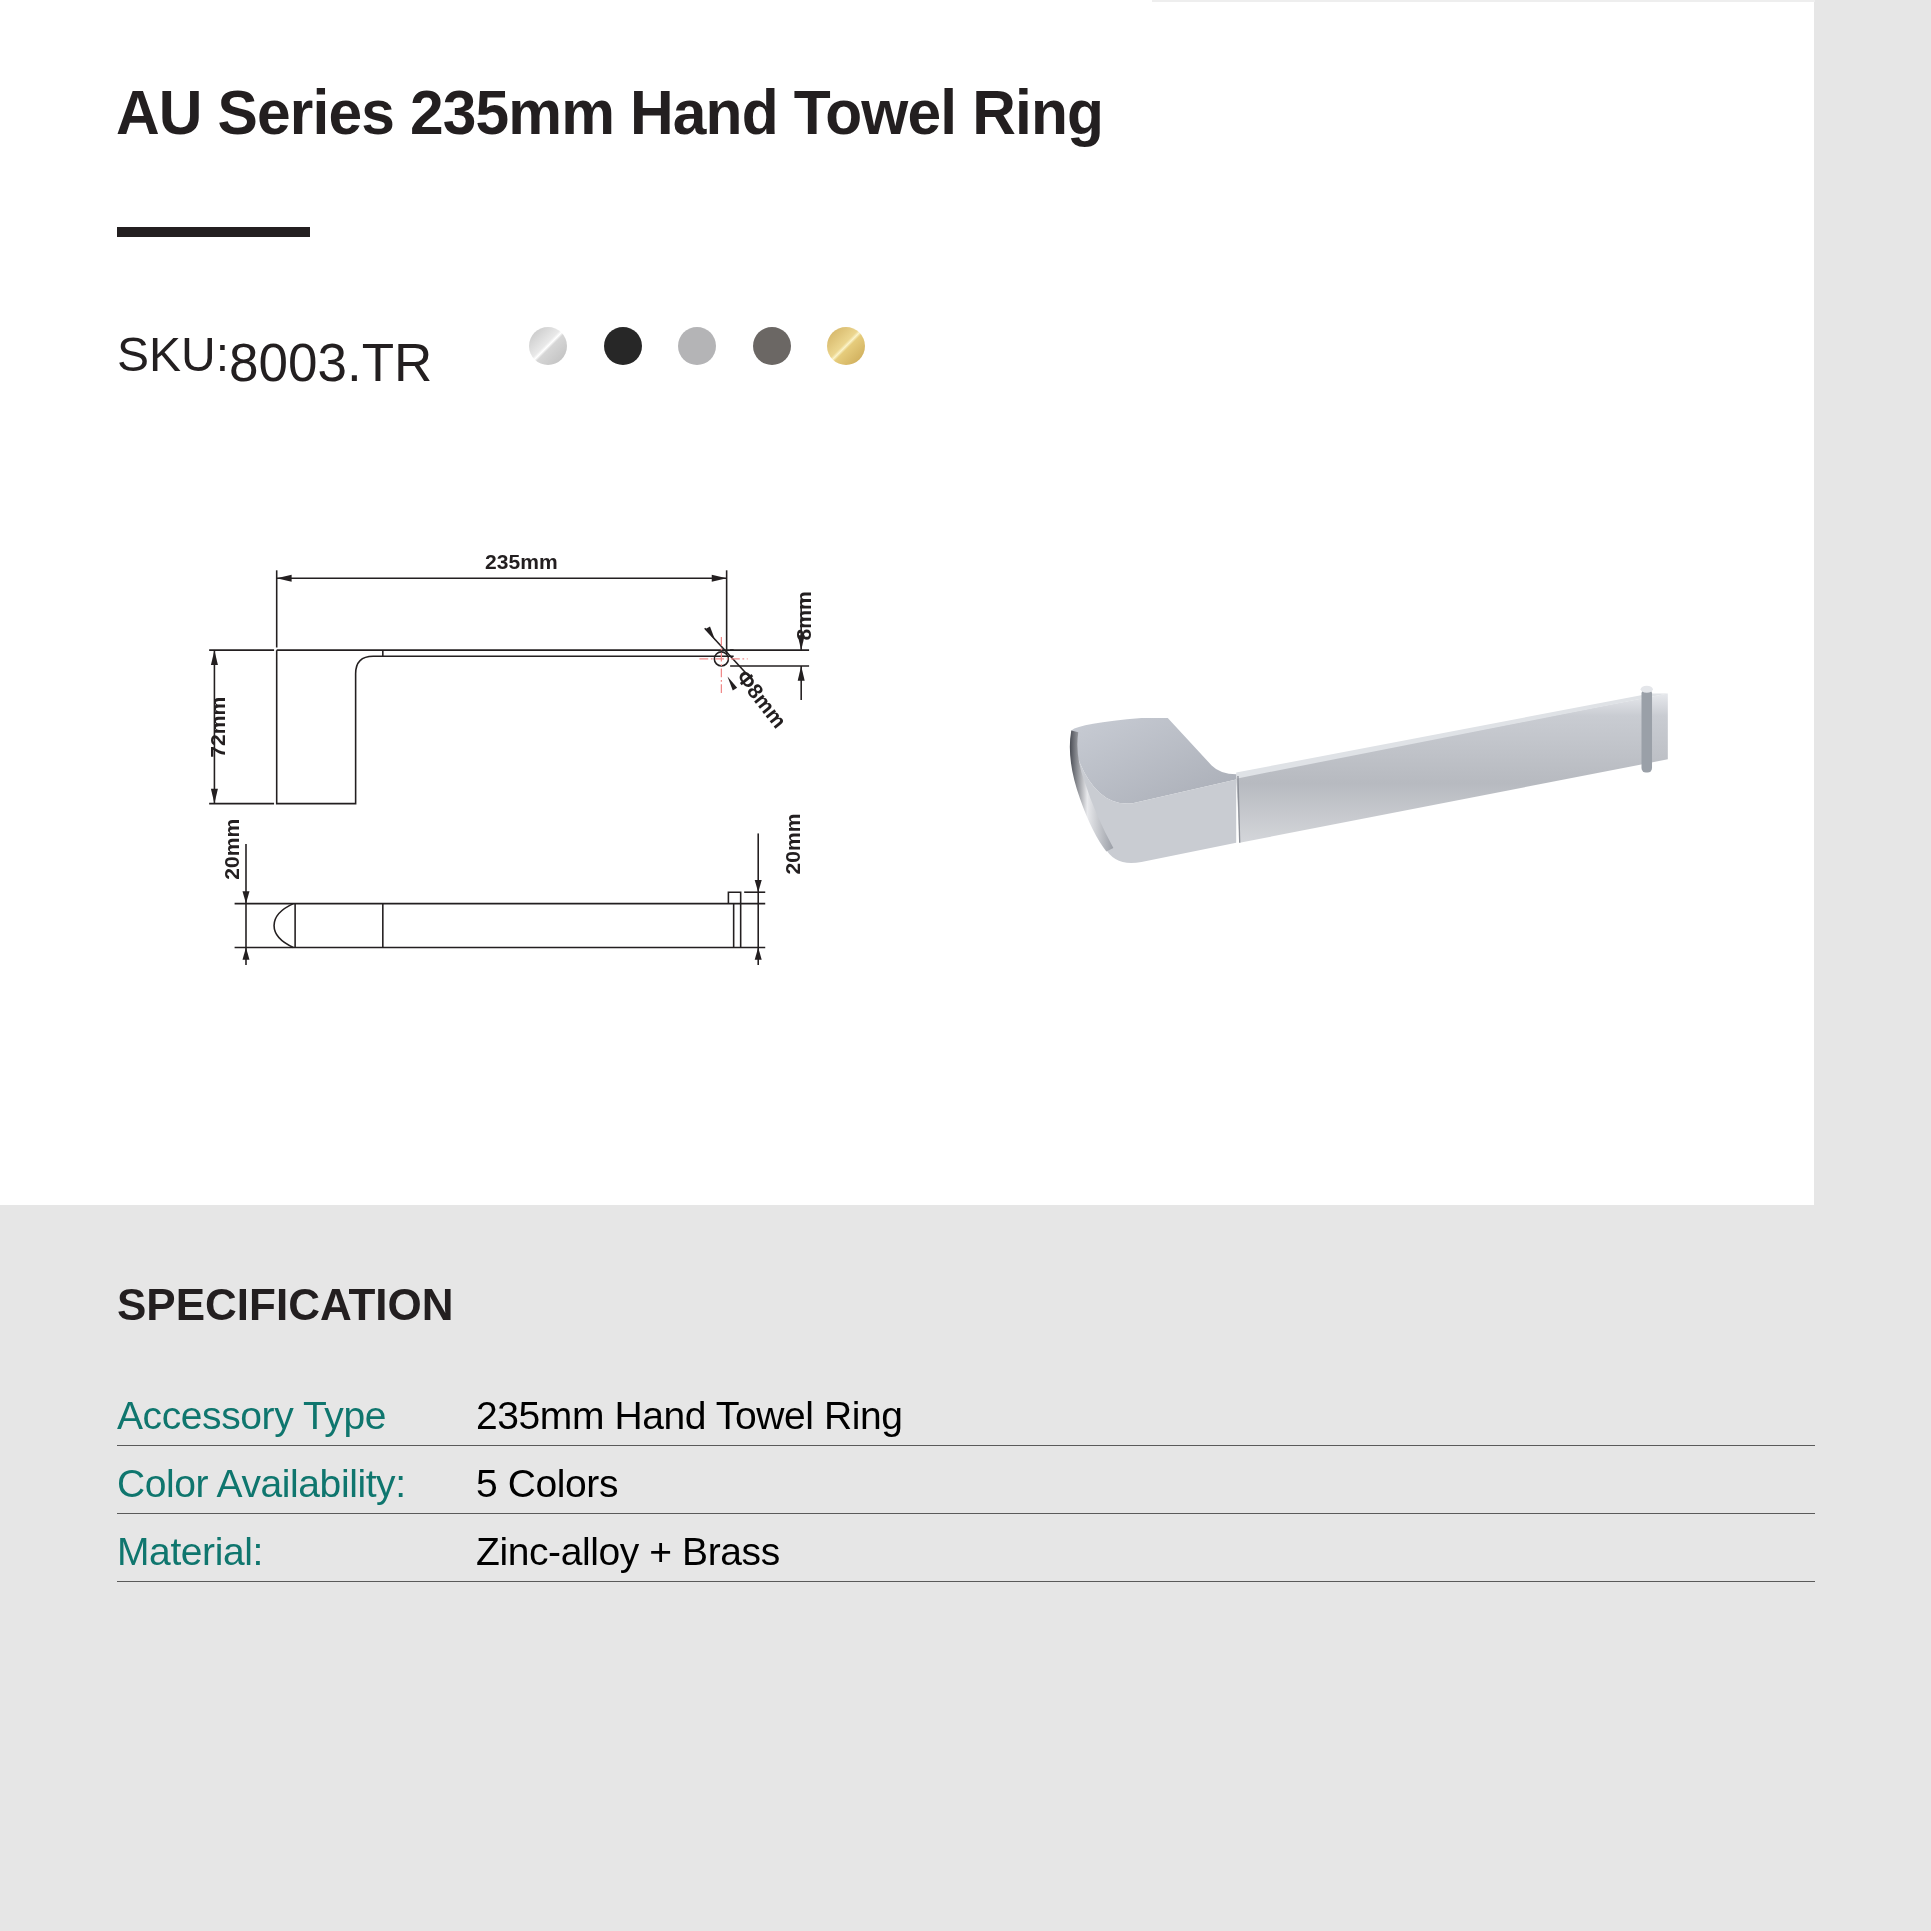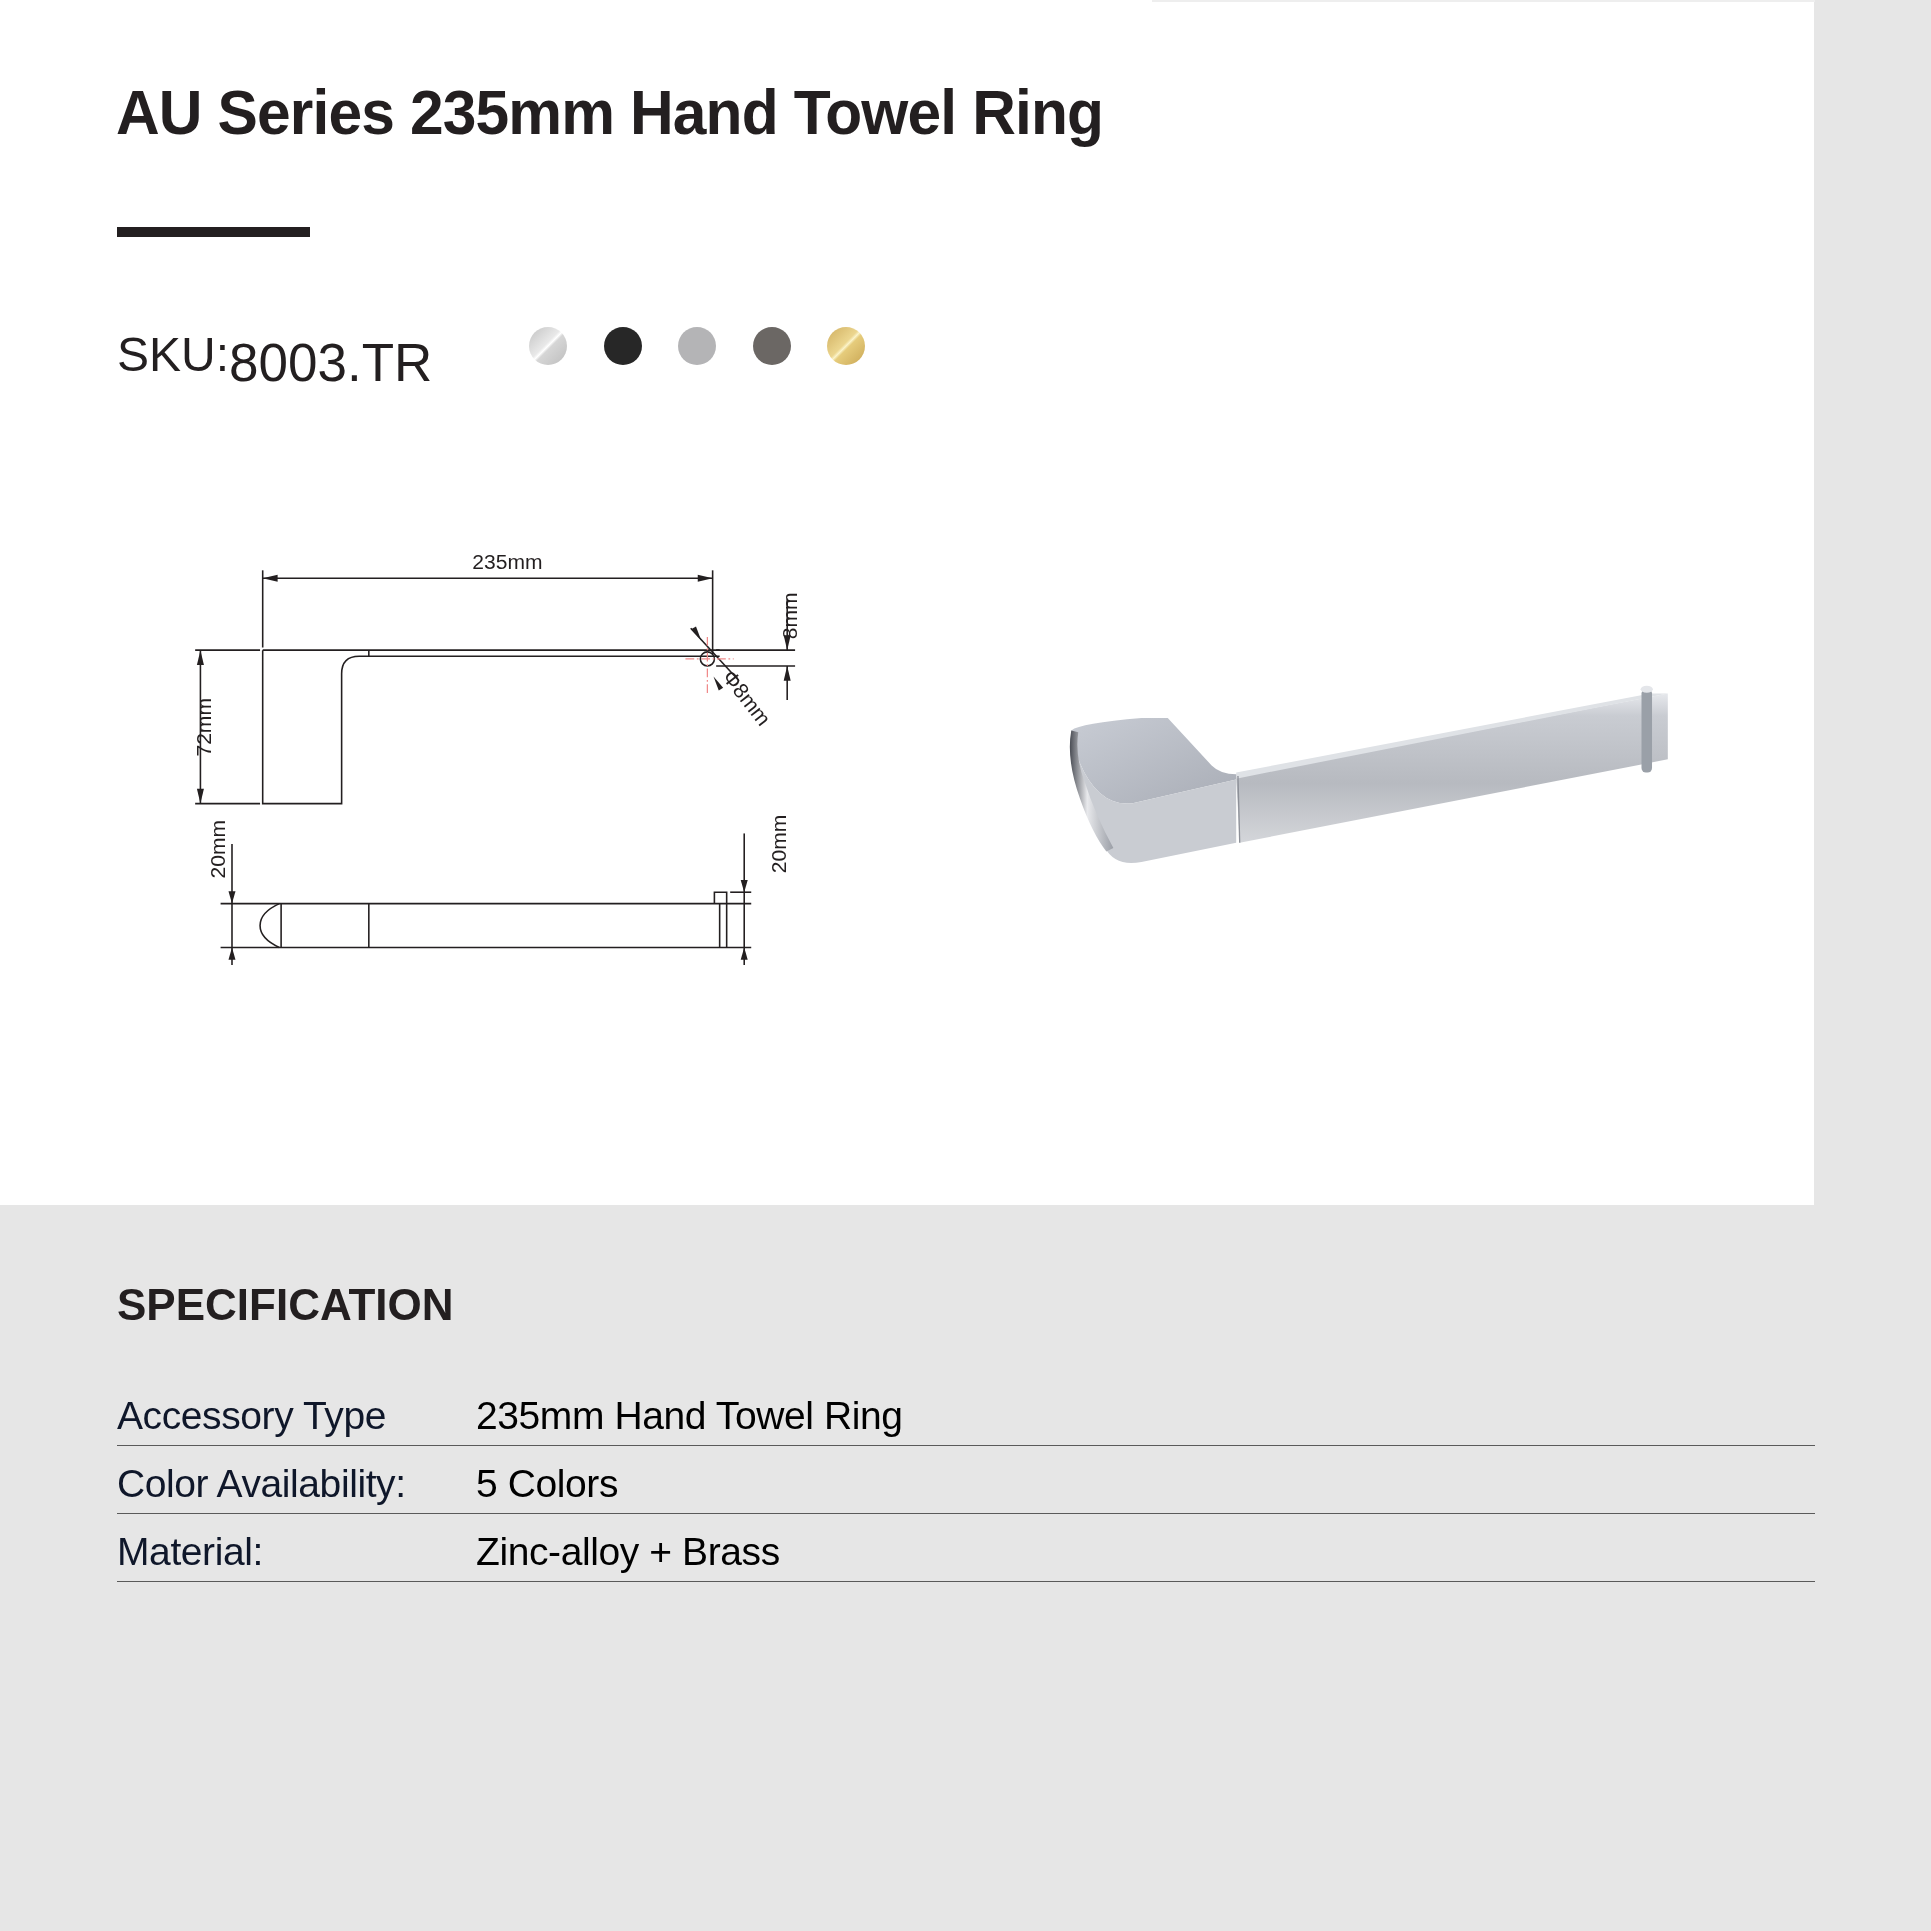--- a/index.html
+++ b/index.html
@@ -28,38 +28,38 @@
     .sku-label {
       position:absolute; left:0; top:14px; font-size:48px; white-space:nowrap;
     }
     .sku-value {
       position:absolute; left:112px; top:19px; font-size:53px; white-space:nowrap;
     }
     .swatches { position:absolute; left:529px; top:327px; height:39px; }
     .swatch {
       position:absolute; top:0; width:38px; height:38px; border-radius:50%;
     }
-    .drawing { position:absolute; left:172px; top:544px; width:755px; height:421px; }
+    .drawing { position:absolute; left:186px; top:544px; width:755px; height:421px;font-weight:bold; }
     .drawing svg { width:100%; height:100%; }
     .product { position:absolute; left:1036px; top:676px; width:632px; height:193px; }
     .product svg { width:100%; height:100%; }
 
     .spec-title {
       position:absolute; left:117px; top:1283px; margin:0;
       font-size:44px; font-weight:700; letter-spacing:0px; white-space:nowrap; line-height:1;
     }
     .spec-table { position:absolute; left:117px; top:1378px; width:1698px; }
     .spec-row {
       position:relative; height:67px; border-bottom:1.8px solid #5a5a5a;
     }
     .spec-row .k, .spec-row .v {
       position:absolute; top:16px; font-size:39px; white-space:nowrap; color:#000000;
       letter-spacing:-0.4px;
     }
-    .spec-row .k { left:0; font-weight:400; color:#0f172a; }
+    .spec-row .k { left:0; font-weight:400; color:#0f766e; }
     .spec-row .v { left:359px; }
   </style>
 </head>
 <body>
 
 <div class="white-panel"></div>
 <div class="top-hairline"></div>
 
 <h1 class="title">AU Series 235mm Hand Towel Ring</h1>
 <div class="title-rule"></div>

